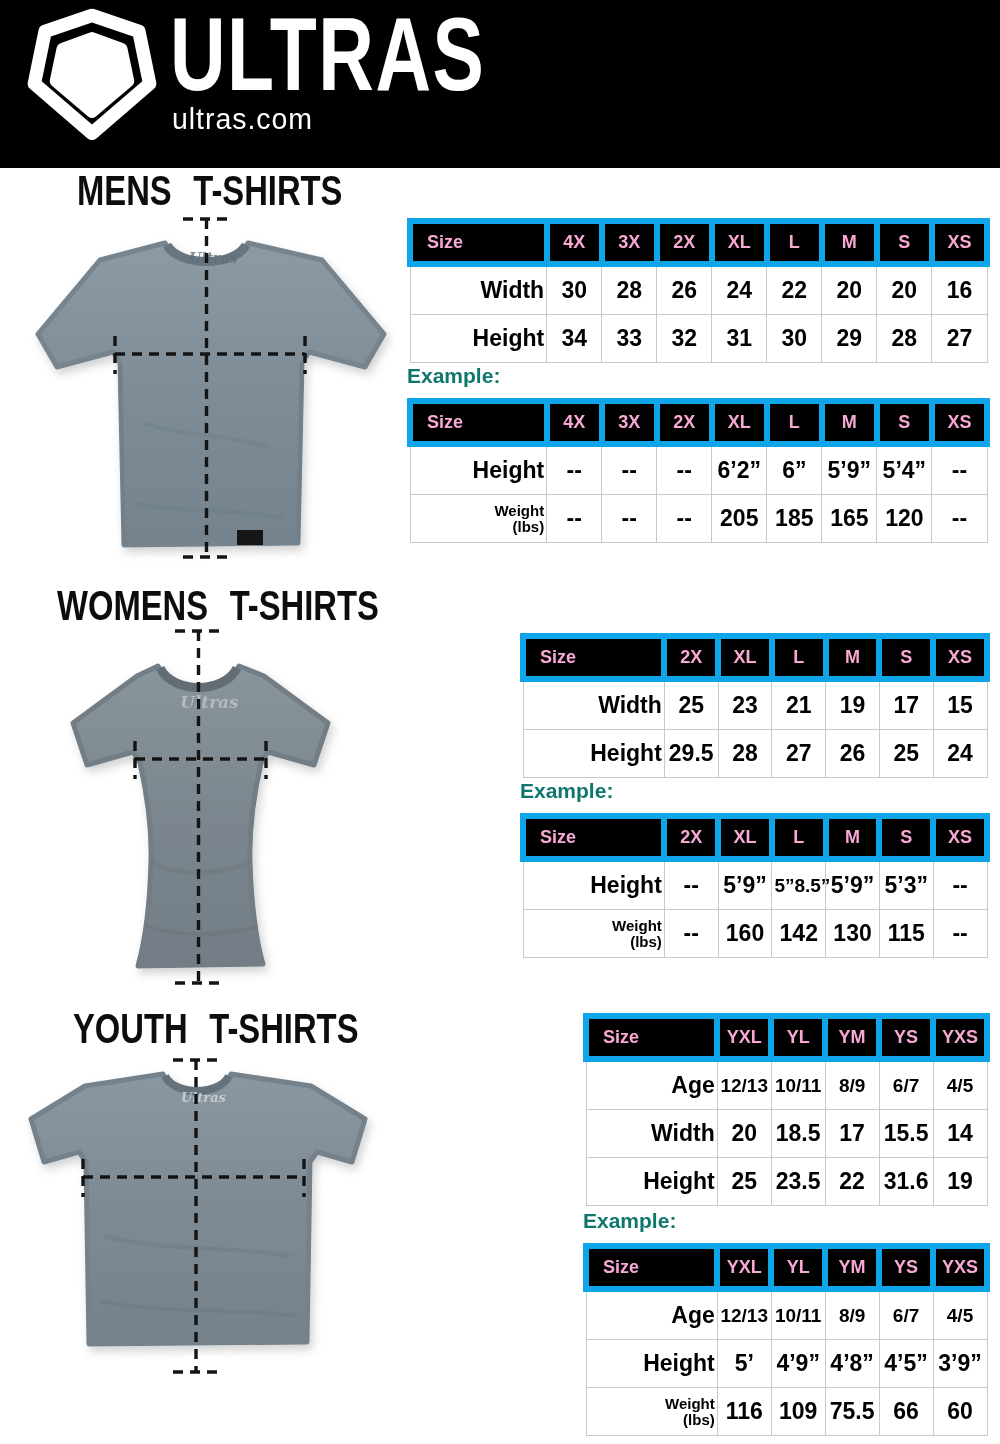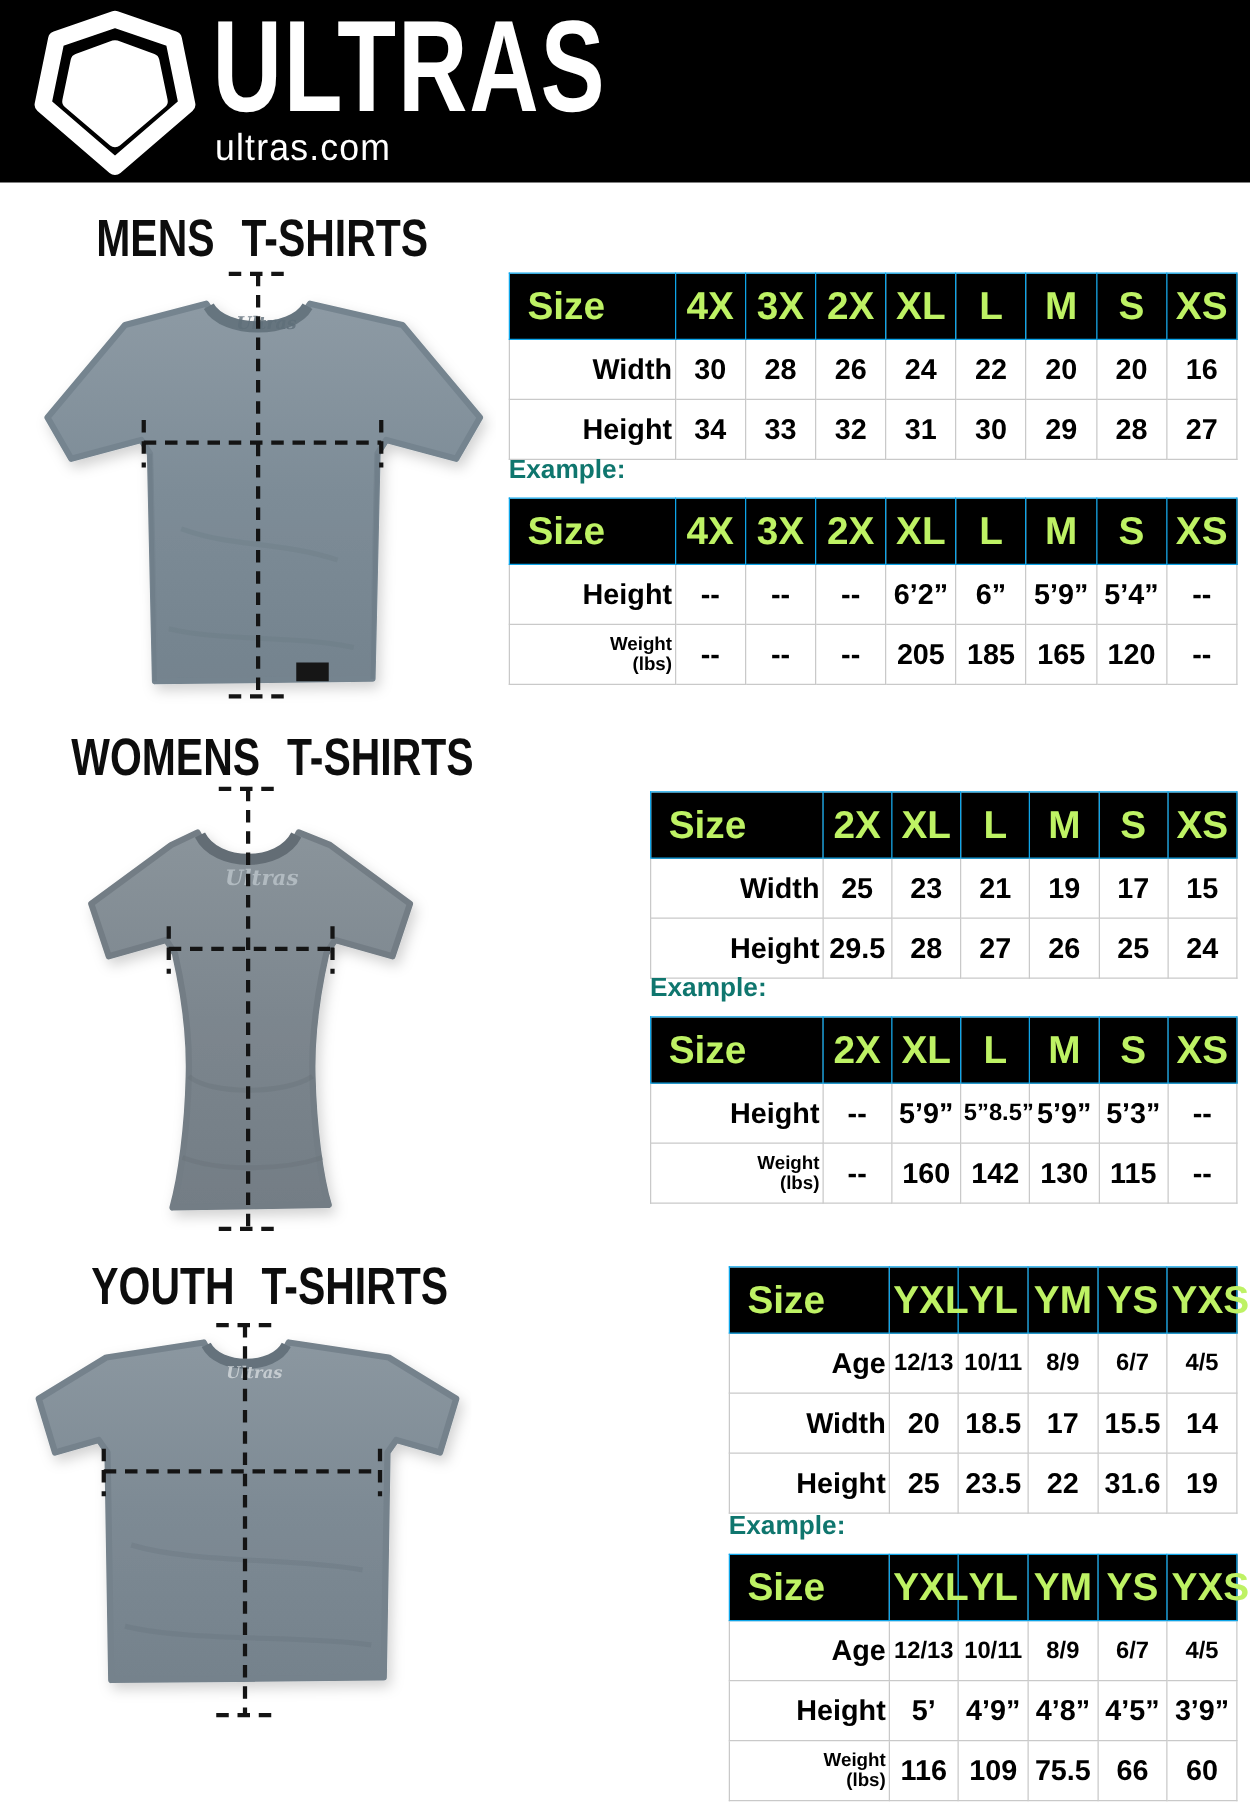--- a/index.html
+++ b/index.html
@@ -1,38 +1,38 @@
 <!DOCTYPE html>
 <html><head>
 <meta charset="utf-8">
 <style>
   html,body{margin:0;padding:0;background:#ffffff;}
   .page{position:relative;width:1000px;height:1444px;background:#fff;overflow:hidden;
         font-family:"Liberation Sans",sans-serif;}
 
   
-  .topbar{position:absolute;left:0;top:0;width:1000px;height:146px;background:#000;}
+  .topbar{position:absolute;left:0;top:0;width:1000px;height:168px;background:#000;}
   .logo{position:absolute;left:16px;top:6px;width:152px;height:134px;}
   .brand{position:absolute;left:170px;top:2px;color:#fff;font-weight:bold;font-size:104px;
          line-height:1;letter-spacing:2px;transform:scaleX(0.74);transform-origin:left top;
          white-space:nowrap;}
   .domain{position:absolute;left:172px;top:102px;color:#fff;font-size:30px;font-weight:normal;
           letter-spacing:1px;transform:scaleX(0.95);transform-origin:left top;}
 
   
   .section-title{position:absolute;margin:0;font-weight:bold;font-size:42px;color:#0d0d0d;
         line-height:1;word-spacing:16px;letter-spacing:0;white-space:nowrap;
         transform:scaleX(0.78);transform-origin:left top;}
 
   
   .tbl{position:absolute;}
   .size-table{width:100%;border-collapse:collapse;table-layout:fixed;background:#fff;
         border:1px solid #c9c9c9;color:#000;}
-  .size-table thead th{background:#000;color:#bef264;font-weight:bold;font-size:31px;
-        padding:8px 3px;text-align:center;border:1px solid #0ea5e9;}
+  .size-table thead th{background:#000;color:#f9a8d4;font-weight:bold;font-size:18px;
+        padding:8px 3px;text-align:center;border:6px solid #0ea5e9;}
   .size-table thead th.label-col{text-align:left;padding-left:14px;}
   .size-table tbody th,.size-table tbody td{border:1px solid #c9c9c9;font-weight:bold;
         font-size:23px;text-align:center;padding:10px 2px;background:#fff;}
   .size-table tbody th.row-label{text-align:right;padding-left:14px;}
   .size-table .multiline{white-space:pre-line;font-size:15px;line-height:1.05;padding-top:6px;padding-bottom:6px;}
   .size-table td.small-val{font-size:19px;text-align:center;}
   .first20 .label-col{width:19.7%;}
   .first25 .label-col{width:25.5%;}
   .first27 .label-col{width:27%;}
 

